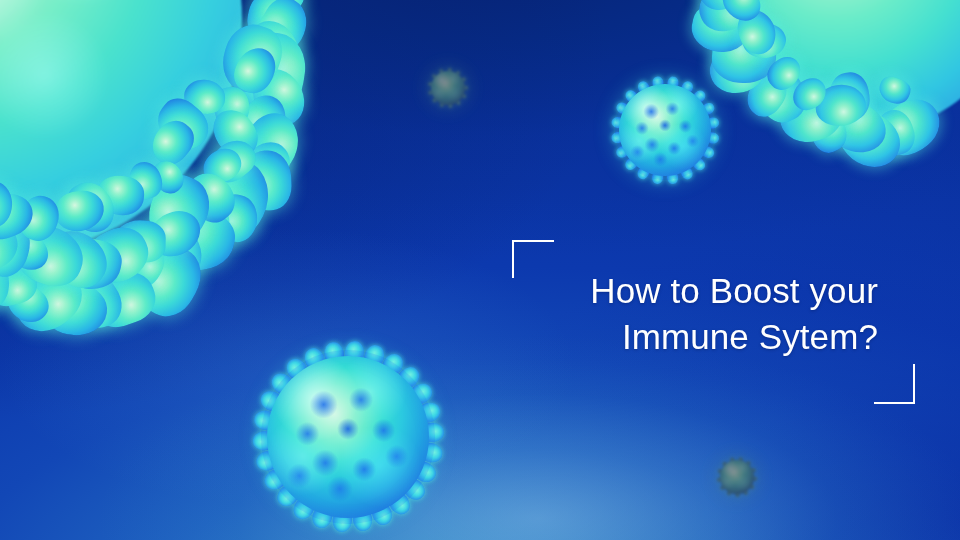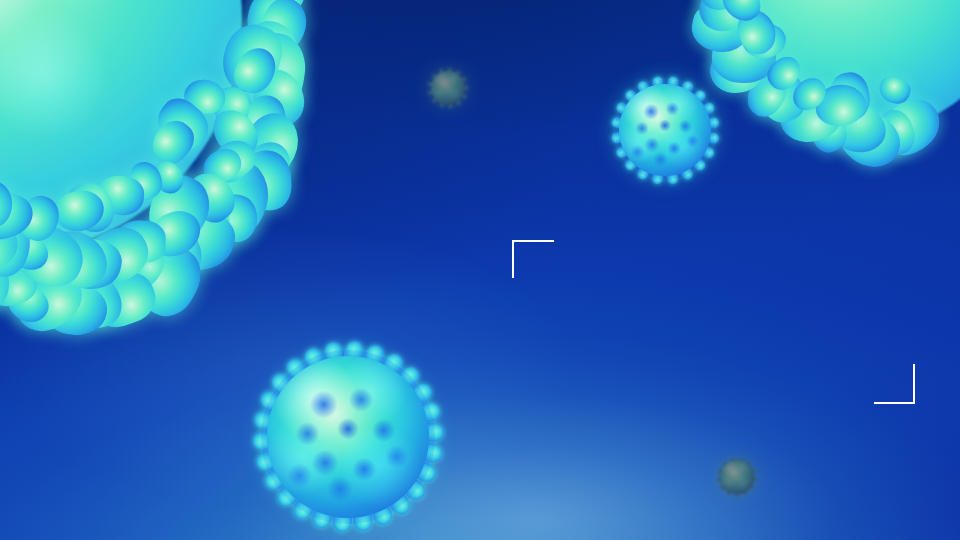--- a/index.html
+++ b/index.html
@@ -366,14 +366,18 @@
 
   <div class="bracket" id="bracket-tl">
     <span class="h"></span>
     <span class="v"></span>
   </div>
   <div class="bracket" id="bracket-br">
     <span class="h"></span>
     <span class="v"></span>
   </div>
 
+  <div id="title-block">
+    <div class="line">How to Boost your</div>
+    <div class="line">Immune Sytem?</div>
+  </div>
 
 </div>
 
 </body></html>

